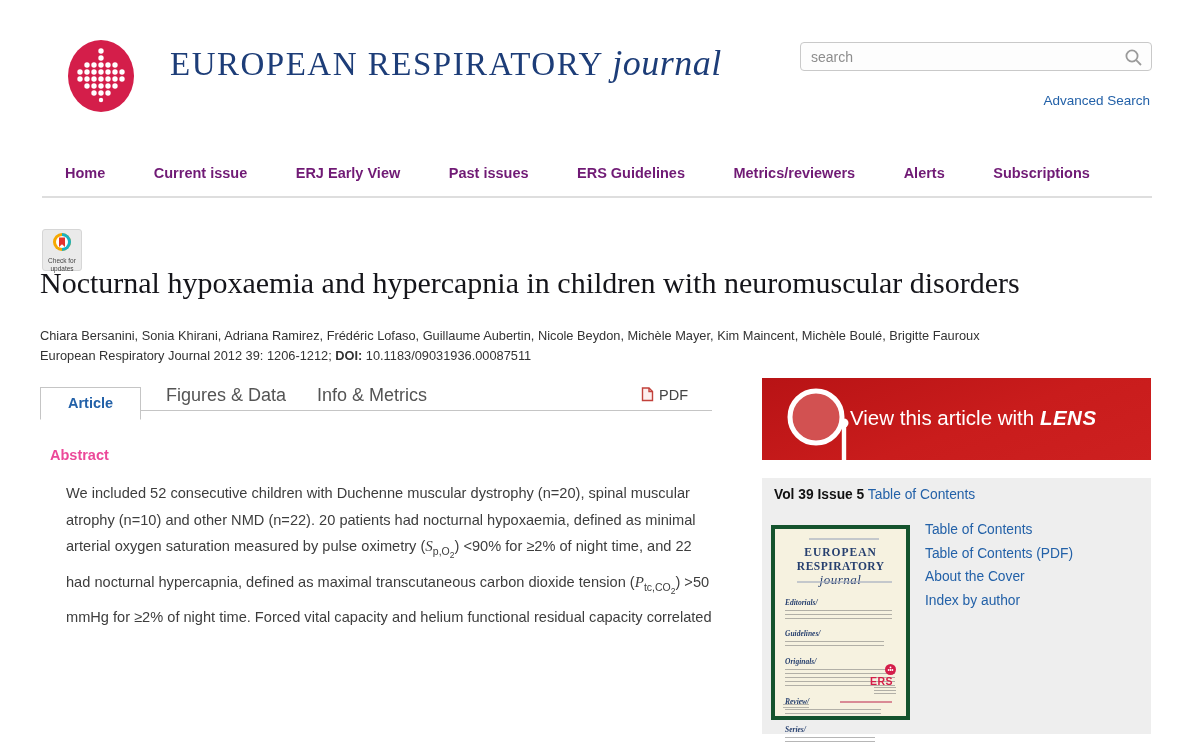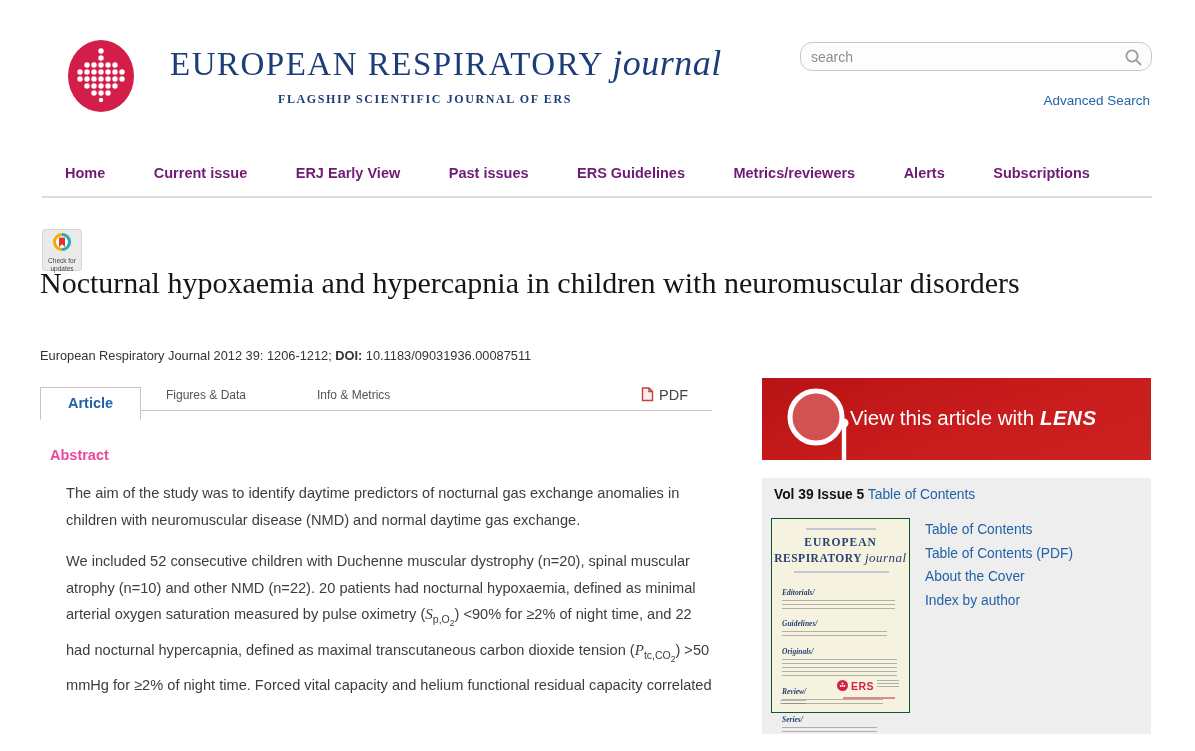--- a/index.html
+++ b/index.html
@@ -7,21 +7,21 @@
   .page { position:relative; width:1195px; height:751px; background:#fff; overflow:hidden; }
 
   
   .logo { position:absolute; left:66px; top:37px; }
   .masthead { position:absolute; left:170px; top:42px; width:510px; text-align:center; color:#1d3d78; }
   .journal-title { font-family:Liberation Serif, serif; font-size:33px; letter-spacing:1.5px; white-space:nowrap; }
   .journal-title i { font-size:36px; letter-spacing:0.5px; }
   .tagline { font-family:"Liberation Serif", serif; font-size:12px; font-weight:bold; letter-spacing:1.6px; margin-top:8px; }
 
   .search-box { position:absolute; left:800px; top:42px; width:352px; height:29px;
-    border:1px solid #c9c9c9; border-radius:12px; background:#fdfdfd; }
+    border:1px solid #c9c9c9; border-radius:4px; background:#fdfdfd; }
   .search-box input { width:300px; height:100%; border:none; outline:none; background:transparent;
     padding:0 10px; font-size:14px; color:#444; font-family:"Liberation Sans", sans-serif; }
   .search-box input::placeholder { color:#8d8d8d; }
   .search-glass { position:absolute; right:8px; top:5px; cursor:pointer; }
   .advanced-search { position:absolute; top:93px; right:45px; color:#2361a8; font-size:13.5px; text-decoration:none; cursor:pointer; }
 
   
   .nav { position:absolute; left:65px; top:165px; width:1025px; display:flex; justify-content:space-between; }
   .nav a { color:#701a75; font-weight:bold; font-size:14.5px; text-decoration:none; cursor:pointer; white-space:nowrap; }
   .nav-underline { position:absolute; left:42px; top:196px; width:1110px; height:2px; background:#dedede; }
@@ -33,21 +33,21 @@
   .article-title { position:absolute; left:40px; top:266px; width:1120px;
     font-family:"Liberation Serif", serif; font-size:30px; font-weight:normal; color:#15151a; }
   .authors { position:absolute; left:40px; top:328px; width:1120px; font-size:12.8px; color:#333; }
   .citation { position:absolute; left:40px; top:348px; width:900px; font-size:12.8px; color:#333; }
 
   
   .tabbar { position:absolute; left:40px; top:379px; width:672px; height:32px; border-bottom:1px solid #c5c5c5; }
   .tab-active { position:absolute; left:0; top:8px; height:33px; padding:0 27px; background:#fff;
     border:1px solid #c5c5c5; border-bottom:1px solid #fff; line-height:31px;
     color:#2361a8; font-weight:bold; font-size:14.5px; z-index:2; cursor:pointer; }
-  .tab-plain { position:absolute; top:0; line-height:32px; color:#545454; font-size:12px; cursor:pointer; }
+  .tab-plain { position:absolute; top:0; line-height:32px; color:#545454; font-size:18px; cursor:pointer; }
   .tab-figures { left:126px; }
   .tab-info { left:277px; }
   .pdf-link { position:absolute; right:24px; top:0; line-height:32px; color:#454545; font-size:14.5px; cursor:pointer; }
   .pdf-link svg { vertical-align:-2px; margin-right:5px; }
 
   
   .abstract-heading { position:absolute; left:50px; top:447px; font-size:14.5px; font-weight:bold; color:#ec4899; }
   .abstract-body { position:absolute; left:66px; top:480px; width:650px;
     font-size:14.6px; line-height:26.5px; color:#3d3d3d; }
   .abstract-body p { margin:0 0 15px 0; }
@@ -63,37 +63,37 @@
   .lens-text { position:absolute; left:88px; top:28px; color:#fff; font-size:20.5px; }
   .lens-text b i { letter-spacing:0.5px; }
 
   .toc-box { position:absolute; left:762px; top:478px; width:389px; height:256px; background:#eeeeee; }
   .toc-header { position:absolute; left:12px; top:9px; font-size:13.8px; color:#111; }
   .toc-header a { color:#2361a8; text-decoration:none; cursor:pointer; }
   .cover-links { position:absolute; left:163px; top:44px; }
   .cover-links a { display:block; color:#2361a8; font-size:13.8px; text-decoration:none; margin-bottom:8.5px; cursor:pointer; }
 
   
-  .cover { position:absolute; left:9px; top:40px; width:139px; height:195px; background:#f6f2e0;
-    border:1px solid #14532d; cursor:pointer; color:#27406f; }
+  .cover { position:absolute; left:9px; top:47px; width:139px; height:195px; background:#f6f2e0;
+    border:4px solid #14532d; cursor:pointer; color:#27406f; }
   .deco-line { background:#a9b0c2; opacity:.65; }
   .cov-topline { position:absolute; left:34px; top:9px; width:70px; height:2px; }
   .cov-t1 { position:absolute; left:0; top:17px; width:100%; text-align:center;
     font-family:"Liberation Serif", serif; font-size:11.5px; font-weight:bold; letter-spacing:1px; }
   .cov-t2 { position:absolute; left:0; top:31px; width:100%; text-align:center;
     font-family:"Liberation Serif", serif; font-size:11.5px; font-weight:bold; letter-spacing:0.5px; }
   .cov-t2 i { font-weight:normal; font-size:13px; }
   .cov-subline { position:absolute; left:22px; top:52px; width:95px; height:2px; }
   .cov-sections { position:absolute; left:10px; top:62px; right:8px; }
   .cov-sec { margin-bottom:3px; }
   .cov-sec-name { font-family:"Liberation Serif", serif; font-style:italic; font-weight:bold; font-size:7.5px; color:#27406f; }
   .cov-fill { margin-top:1px; background:repeating-linear-gradient(180deg, rgba(110,110,110,.5) 0 1.4px, transparent 1.4px 4px); }
   .f-ed { height:9px; width:95%; } .f-pe { height:6px; width:88%; }
   .f-or { height:18px; width:97%; } .f-re { height:6px; width:85%; } .f-se { height:6px; width:80%; }
-  .cov-ers { position:absolute; right:10px; bottom:20px; display:flex; align-items:flex-start; }
+  .cov-ers { position:absolute; right:10px; bottom:20px; display:flex; align-items:flex-end;flex-direction:column; }
   .cov-ers-text { color:#d41e4a; font-weight:bold; font-size:10.5px; margin:0 3px; letter-spacing:0.5px; }
   .cov-ers-lines { width:22px; height:9px; background:repeating-linear-gradient(180deg, rgba(120,120,120,.55) 0 1.3px, transparent 1.3px 3px); }
   .cov-ers-sub { position:absolute; right:14px; bottom:13px; width:52px; height:2px; background:#d98b95; }
   .cov-bottomline { position:absolute; left:8px; bottom:8px; width:26px; height:4px;
     background:repeating-linear-gradient(180deg, rgba(120,120,120,.5) 0 1.2px, transparent 1.2px 2.6px); }
 </style>
 </head>
 <body>
 
 <div class="page">
@@ -131,21 +131,20 @@
           <circle cx="49" cy="42" r="2.7"></circle>
           <circle cx="49" cy="49" r="2.7"></circle>
         <circle cx="56" cy="35" r="2.7"></circle>
           <circle cx="56" cy="42" r="2.7"></circle>
       </g>
     </svg>
   </div>
 
   <div class="masthead">
     <div class="journal-title"><span>EUROPEAN RESPIRATORY</span> <i>journal</i></div>
-    <div class="tagline">FLAGSHIP SCIENTIFIC JOURNAL OF ERS</div>
   </div>
 
   <div class="search-box">
     <input type="text" placeholder="search" style="">
     <span class="search-glass">
       <svg width="19" height="19" viewBox="0 0 19 19">
         <circle cx="8" cy="8" r="5.6" fill="none" stroke="#9a9a9a" stroke-width="1.8"></circle>
         <line x1="12.2" y1="12.2" x2="17" y2="17" stroke="#9a9a9a" stroke-width="1.8"></line>
       </svg>
     </span>
@@ -171,41 +170,41 @@
       <circle cx="11" cy="10" r="6" fill="#ffffff"></circle>
       <path d="M8,5.5 h6 v9.5 l-3,-2.7 l-3,2.7 z" fill="#e5322e"></path>
     </svg>
     <div class="cb-text">
       <div>Check for</div>
       <div>updates</div>
     </div>
   </div>
 
   <h1 class="article-title">Nocturnal hypoxaemia and hypercapnia in children with neuromuscular disorders</h1>
+  <div class="authors">Chiara Bersanini, Sonia Khirani, Adriana Ramirez, Frédéric Lofaso, Guillaume Aubertin, Nicole Beydon, Michèle Mayer, Kim Maincent, Michèle Boulé, Brigitte Fauroux</div>
   <div class="citation">
     <span>European Respiratory Journal 2012 39: 1206-1212;</span>
     <b>DOI:</b>
     <span>10.1183/09031936.00087511</span>
   </div>
 
   <div class="tabbar">
     <div class="tab-active">Article</div>
     <div class="tab-plain tab-figures">Figures &amp; Data</div>
     <div class="tab-plain tab-info">Info &amp; Metrics</div>
     <div class="pdf-link">
       <svg width="13" height="15" viewBox="0 0 13 15">
         <path d="M1.5,1 h6.5 l3.5,3.5 v9 h-10 z" fill="#fdeeee" stroke="#c2413b" stroke-width="1.4"></path>
         <path d="M8,1 v3.5 h3.5" fill="none" stroke="#c2413b" stroke-width="1.4"></path>
       </svg><span>PDF</span>
     </div>
   </div>
 
   <div class="abstract-heading">Abstract</div>
   <div class="abstract-body">
-    <p>The aim of the study was to identify daytime predictors of nocturnal gas exchange anomalies in children with neuromuscular disease (NMD) and normal daytime gas exchange.</p>
     <p><span class="seg-normal">We included 52 consecutive children with Duchenne muscular dystrophy (n=20), spinal muscular atrophy (n=10) and other NMD (n=22). 20 patients had nocturnal hypoxaemia, defined as minimal arterial oxygen saturation measured by pulse oximetry (</span><span class="seg-italic">S</span><span class="seg-sub">p,O</span><span class="seg-subsub">2</span><span class="seg-normal">) &lt;90% for ≥2% of night time, and 22 had nocturnal hypercapnia, defined as maximal transcutaneous carbon dioxide tension (</span><span class="seg-italic">P</span><span class="seg-sub">tc,CO</span><span class="seg-subsub">2</span><span class="seg-normal">) &gt;50 mmHg for ≥2% of night time. Forced vital capacity and helium functional residual capacity correlated</span></p>
   </div>
 
   <div class="lens-banner">
     <span class="lens-icon">
       <svg width="72" height="77" viewBox="0 0 72 77">
         <circle cx="34" cy="34" r="26" fill="#d25151" stroke="#ffffff" stroke-width="5"></circle>
         <circle cx="62" cy="40" r="4.5" fill="#ffffff"></circle>
         <rect x="59.8" y="44" width="4.4" height="33" fill="#ffffff"></rect>
       </svg>

